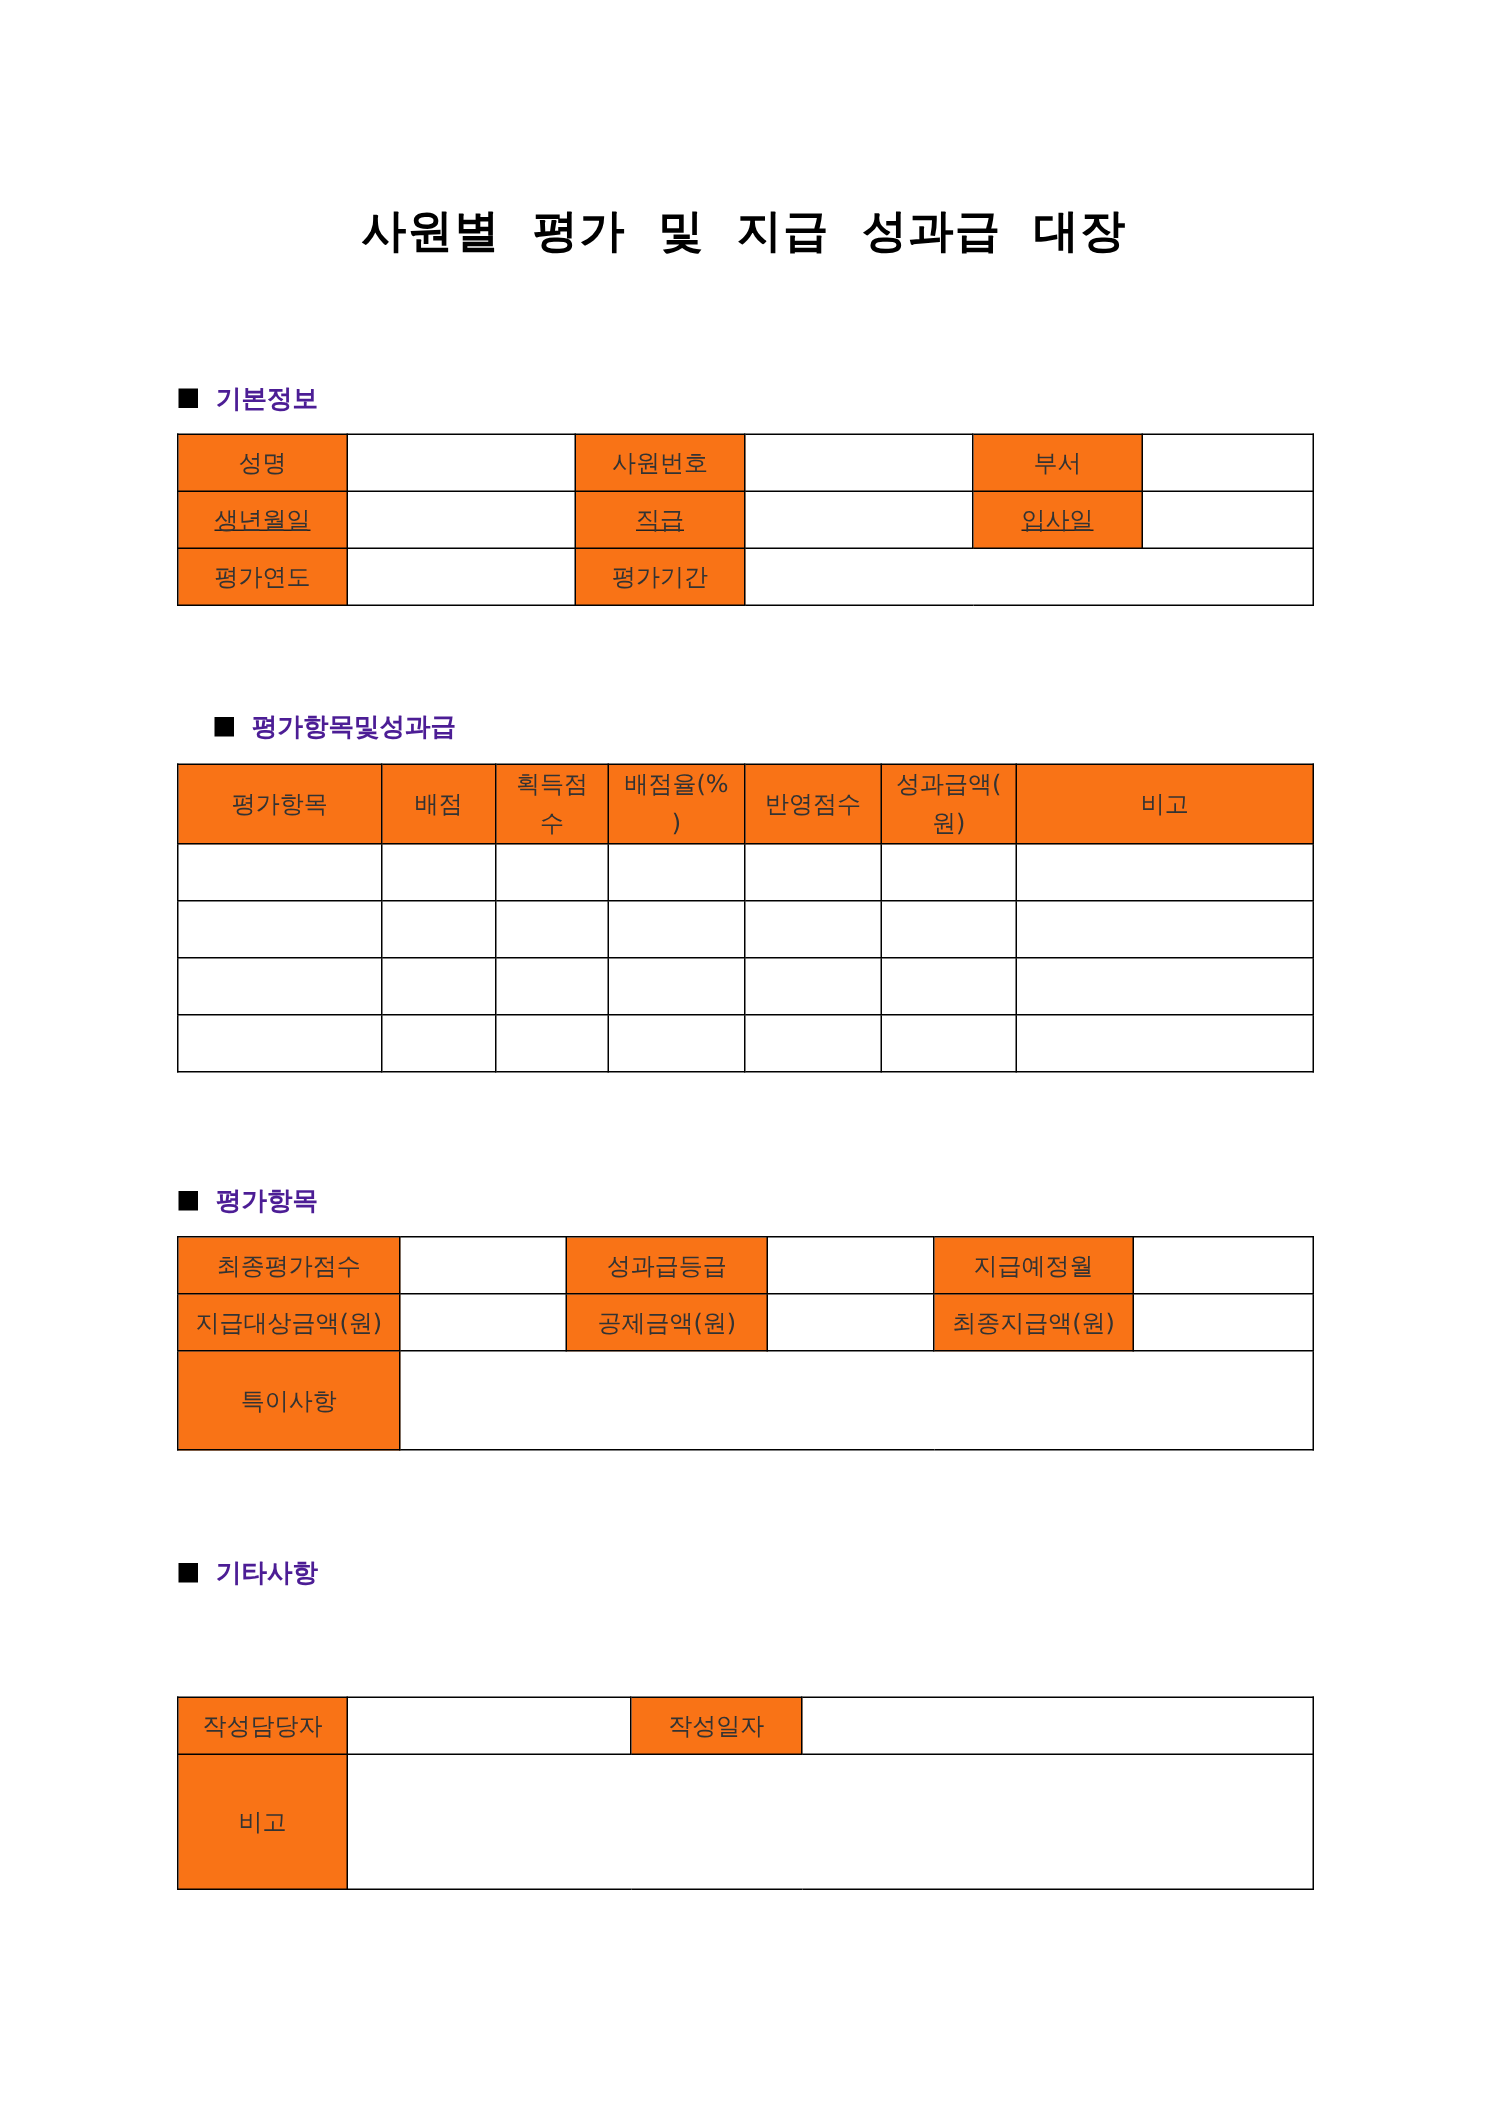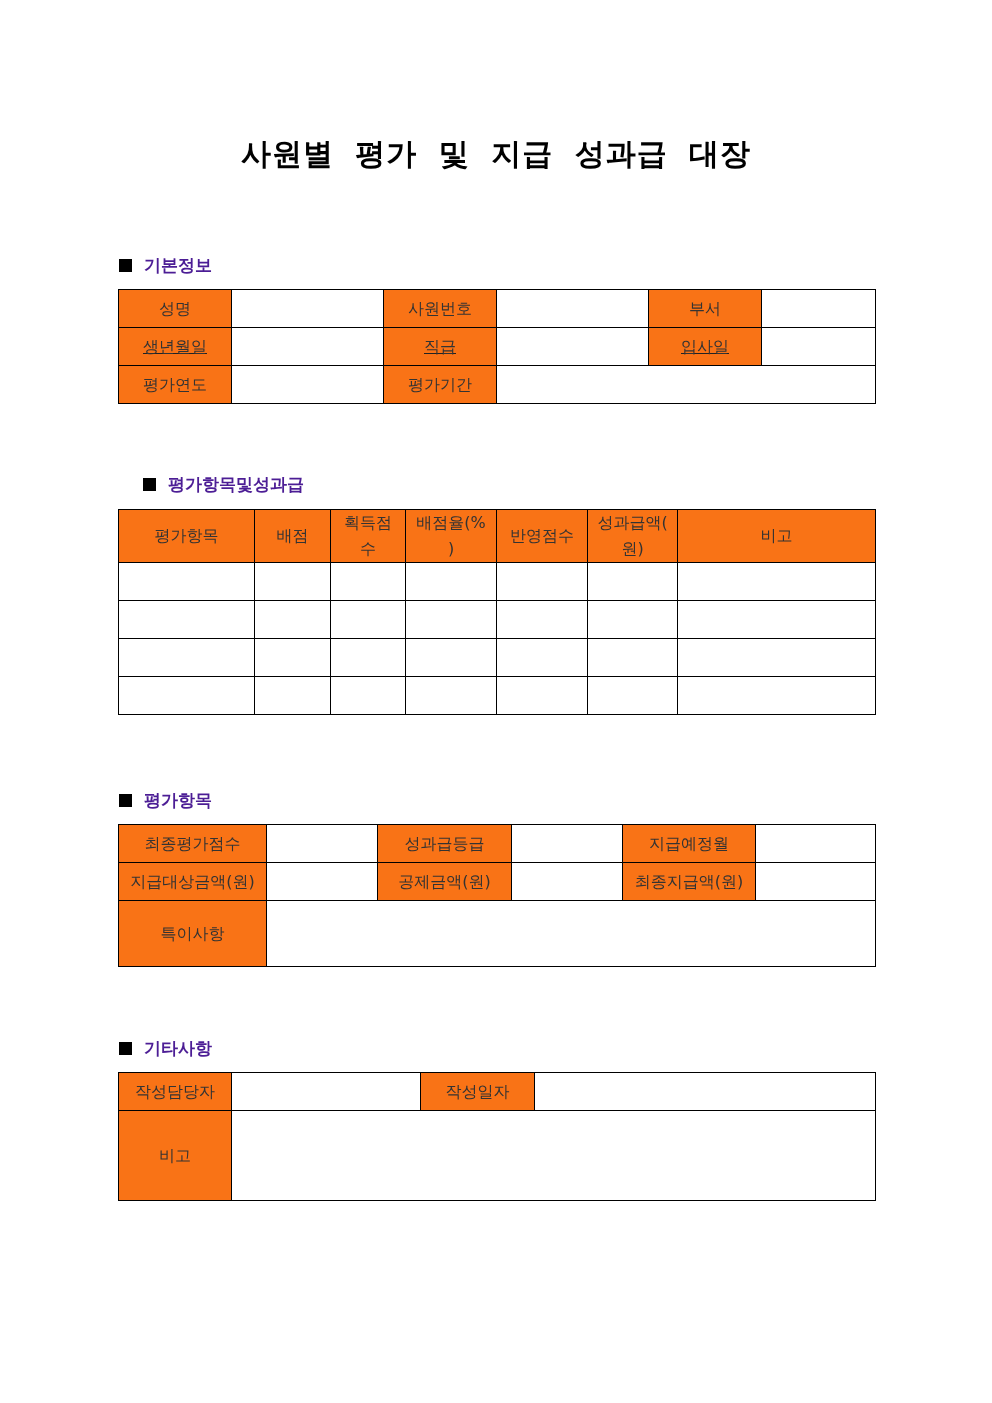--- a/index.html
+++ b/index.html
@@ -156,21 +156,21 @@
   <tr style="height:66px;">
     <td class="lbl">특이사항</td>
     <td class="val" colspan="5"></td>
   </tr>
 </tbody>
   </table>
 
 <div class="section-heading" style="top:1037px;">
   <span class="sq"></span><span>기타사항</span>
 </div>
-<table class="form" style="top:1072px; width:757px;border-radius:13px;">
+<table class="form" style="top:1131px; width:757px;border-radius:13px;">
   <colgroup>
     <col style="width:113px">
       <col style="width:189px">
       <col style="width:114px">
       <col style="width:341px">
   </colgroup>
   <tbody>
       <tr style="height:38px;">
     <td class="lbl">작성담당자</td>
     <td class="val"></td>

